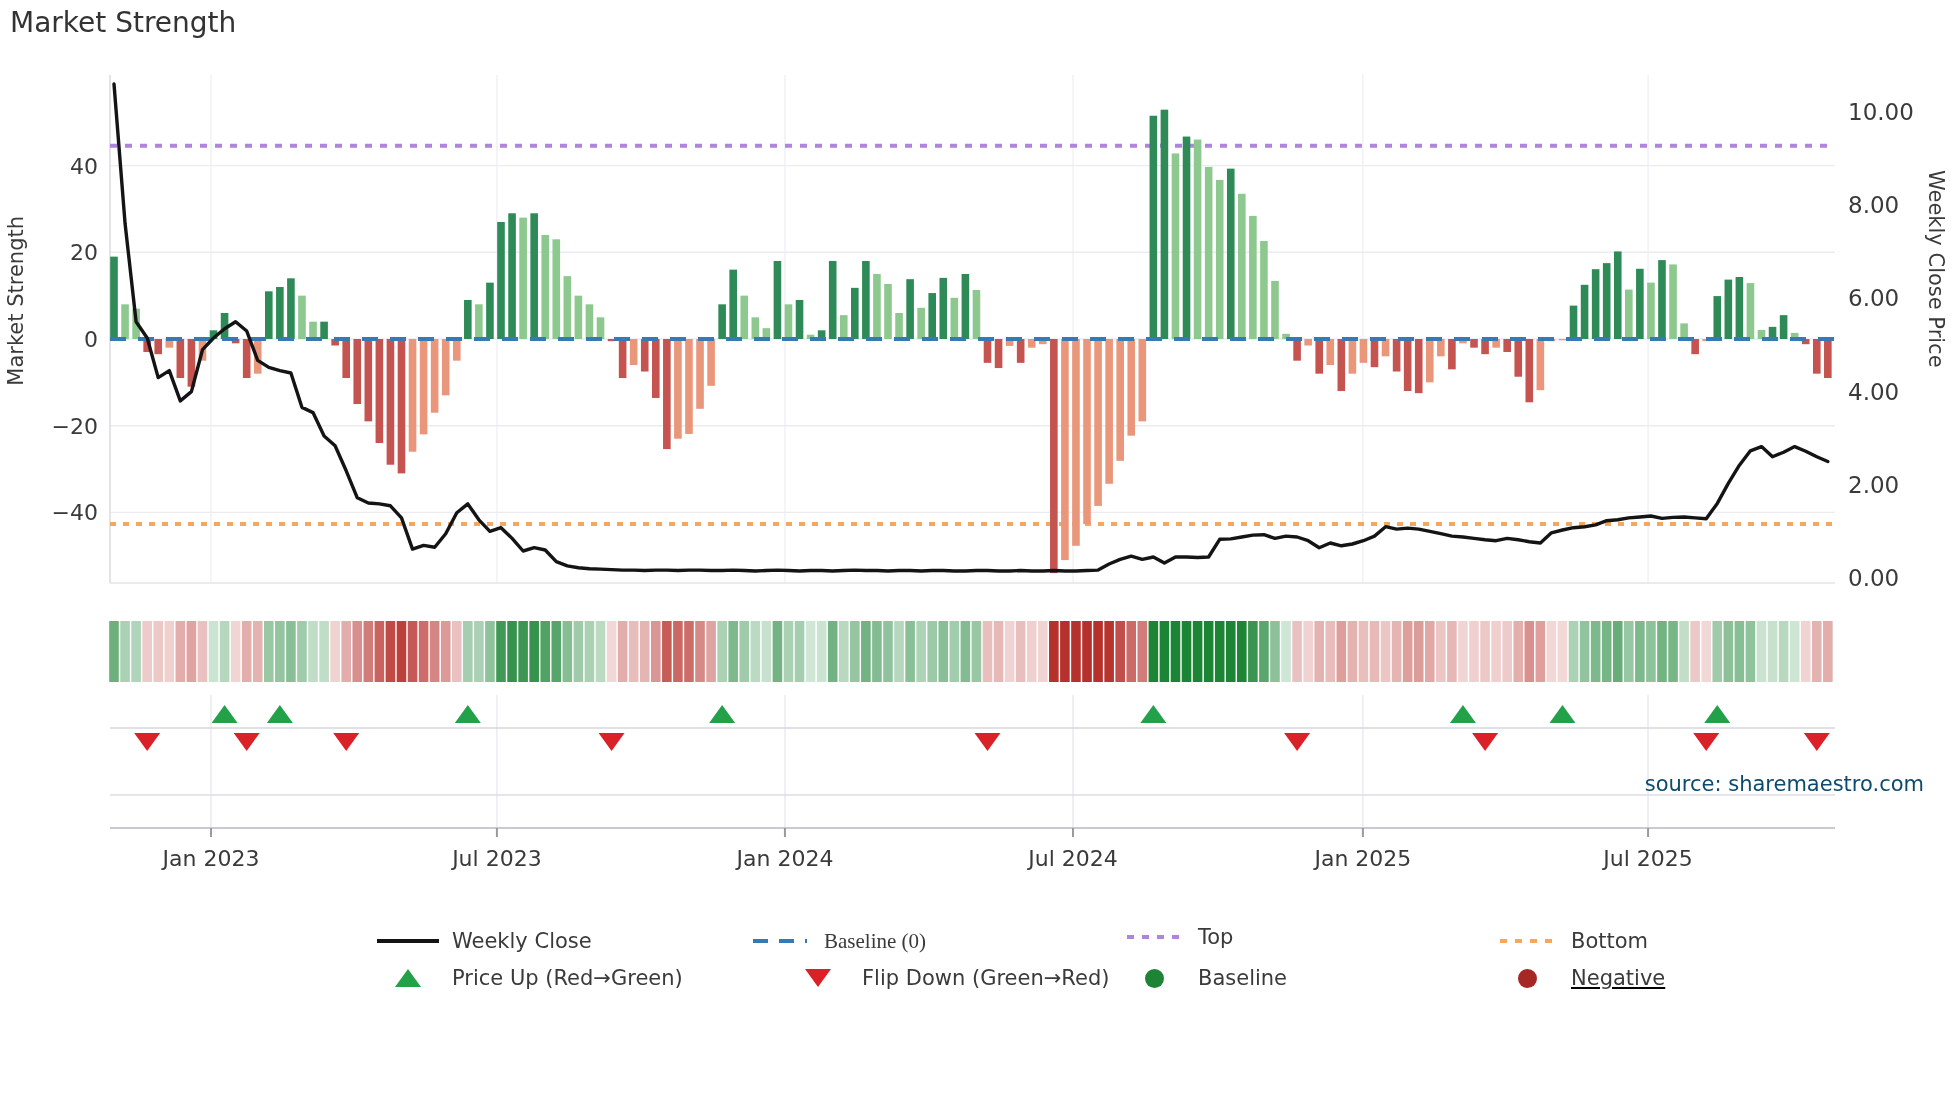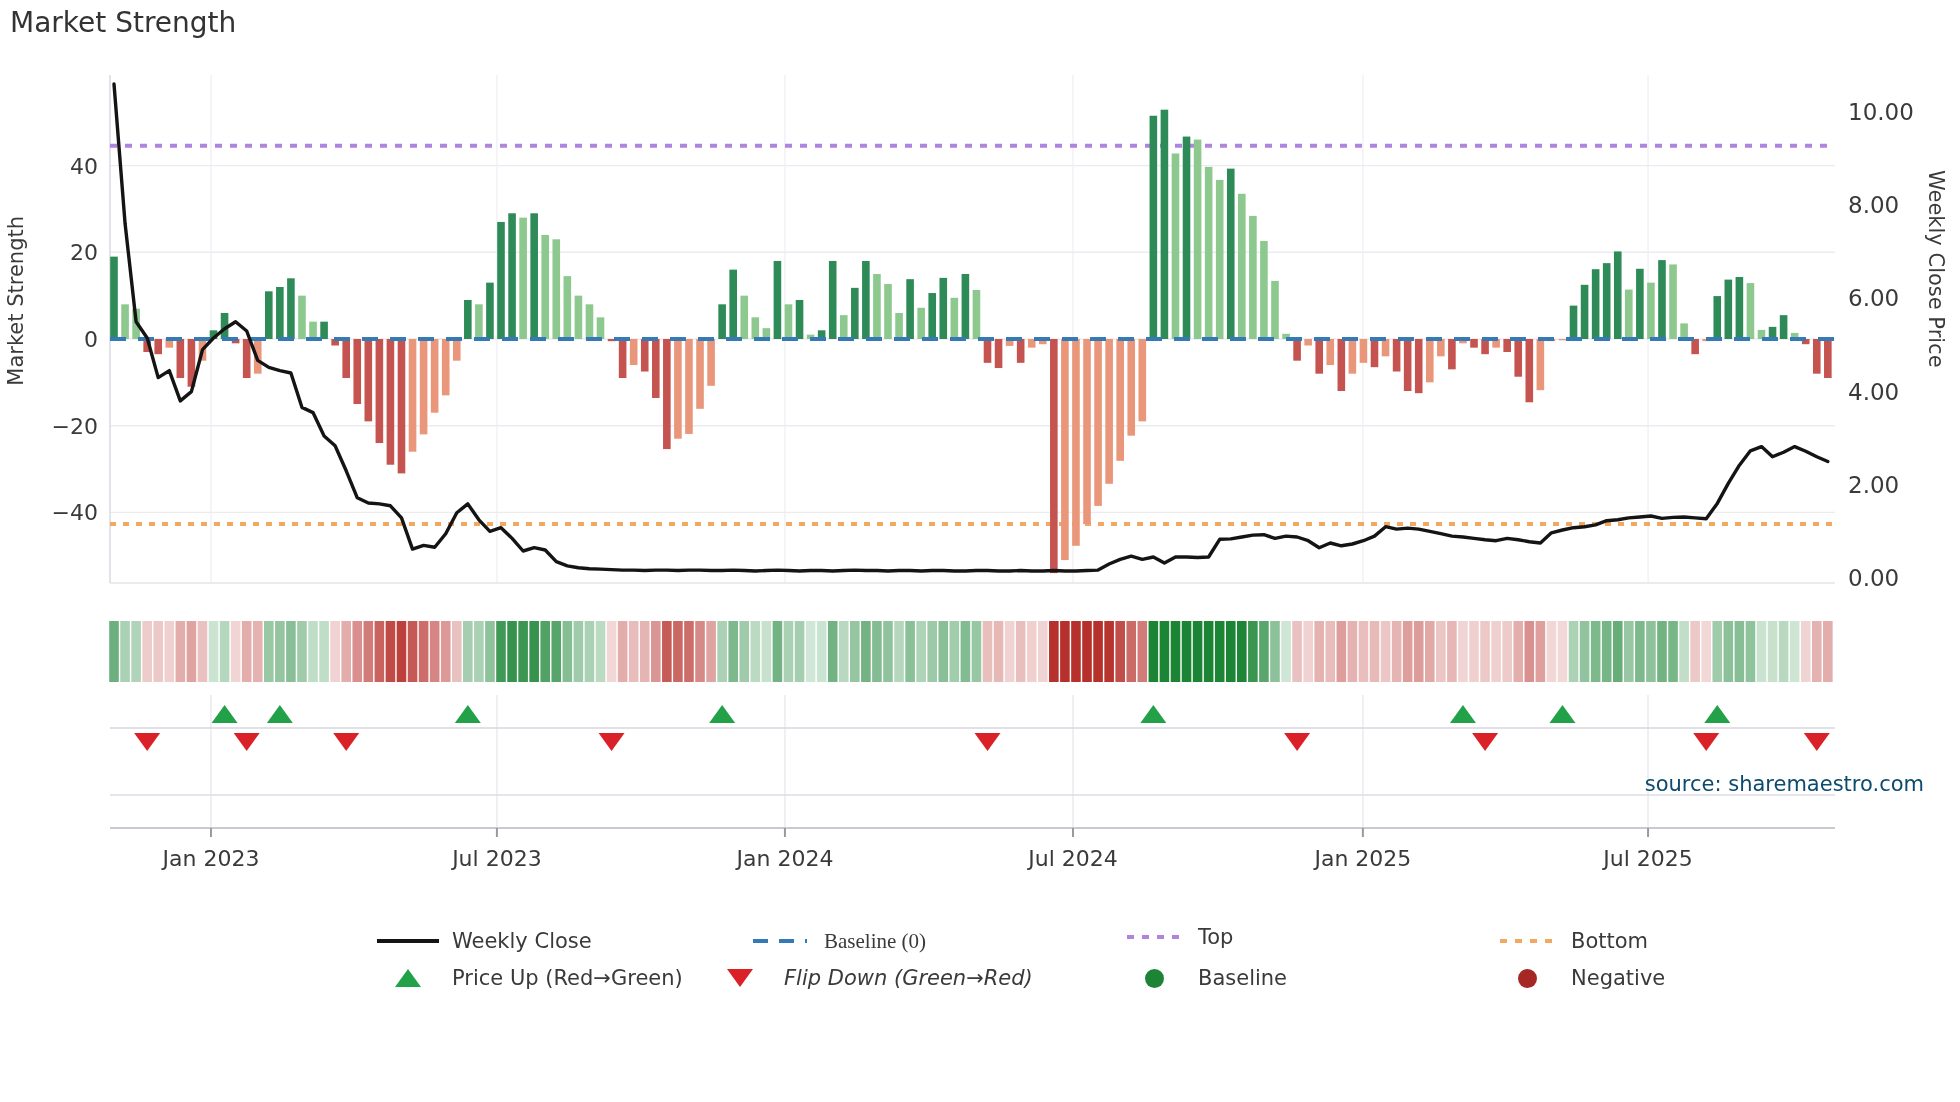--- a/index.html
+++ b/index.html
@@ -449,31 +449,31 @@
         <span class="sw-dot-orange"></span>
       </span>
     <span class="legend-label">Bottom</span>
   </div>
   <div class="legend-item" style="left:370px;top:963px;">
     <span class="legend-swatch">
         <span class="sw-tri-up"></span>
       </span>
     <span class="legend-label">Price Up (Red→Green)</span>
   </div>
-  <div class="legend-item" style="left:702px;top:963px;font-style:italic;">
+  <div class="legend-item" style="left:780px;top:963px;">
     <span class="legend-swatch">
         <span class="sw-tri-down"></span>
       </span>
     <span class="legend-label">Flip Down (Green→Red)</span>
   </div>
   <div class="legend-item" style="left:1116px;top:963px;">
     <span class="legend-swatch">
         <span class="sw-circle-green"></span>
       </span>
     <span class="legend-label">Baseline</span>
   </div>
-  <div class="legend-item" style="left:1489px;top:963px;">
+  <div class="legend-item" style="left:1489px;top:963px;text-decoration:underline;">
     <span class="legend-swatch">
         <span class="sw-circle-red"></span>
       </span>
     <span class="legend-label">Negative</span>
   </div>
 </div>
 
 </body></html>

